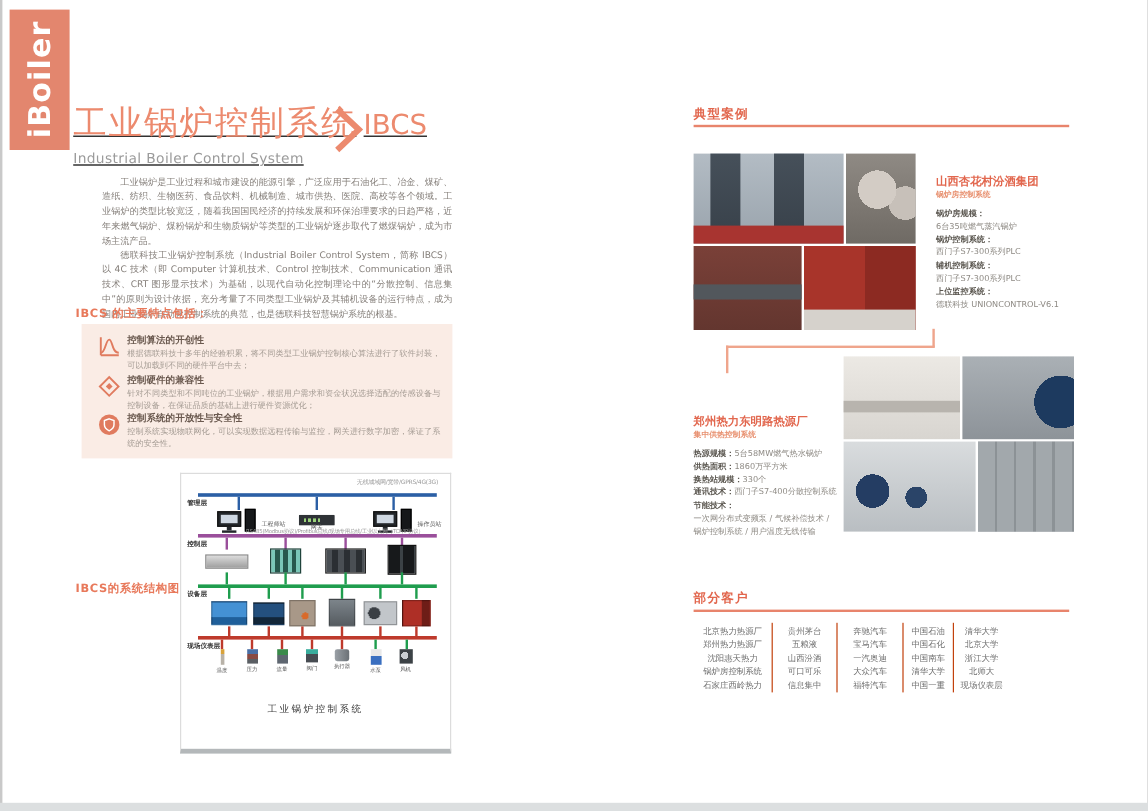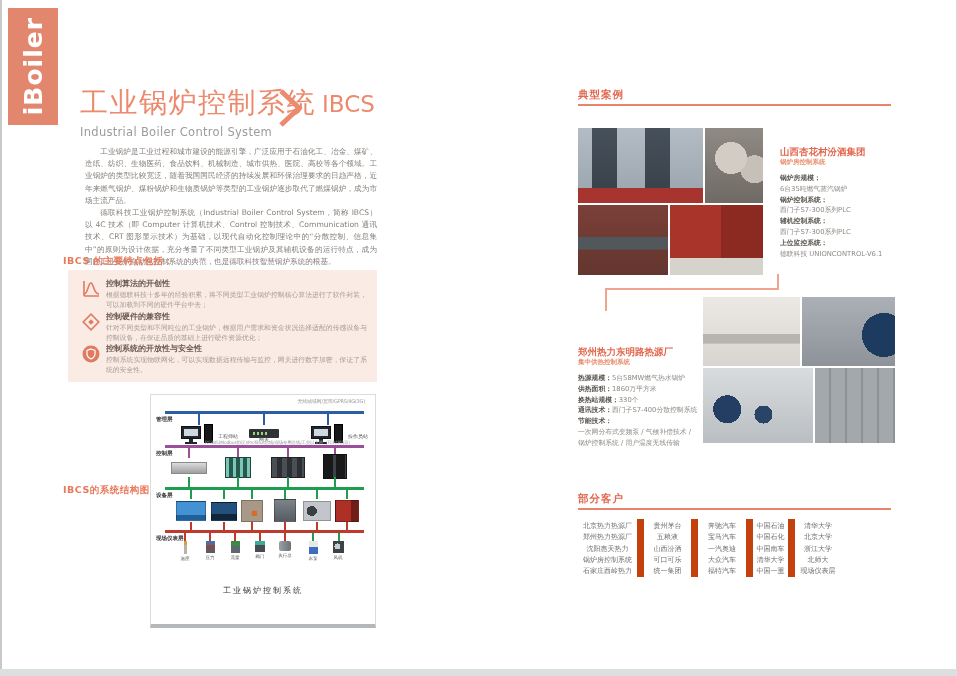--- a/index.html
+++ b/index.html
@@ -10,21 +10,21 @@
   .edge-right { position:absolute; right:0; top:0; width:1px; height:672px; background:#d8d8d8; }
   .edge-bottom { position:absolute; left:0; top:669px; width:957px; height:7px; background:#dcdfe0; }
 
   
   .brand { position:absolute; left:8px; top:8px; width:50px; height:117px; background:#E3866E;
            display:flex; align-items:flex-end; justify-content:center; padding-bottom:10px; }
   .brand span { writing-mode:vertical-rl; transform:rotate(180deg); color:#fff; font-size:25px;
                 font-weight:600; letter-spacing:1px; }
 
   
-  .title-block { position:absolute; left:80px; top:84px; }
+  .title-block { position:absolute; left:61px; top:84px;text-decoration:underline; }
   .title-cn { font-size:28px; color:#EC8A6E; letter-spacing:1.5px; }
   .title-abbr { font-size:23px; color:#EC8A6E; margin-left:6px; }
   .title-en { font-size:11.5px; color:#9b9b9b; margin-top:3px; letter-spacing:0.3px; }
   .chevron { position:absolute; left:278px; top:88px; }
 
   
   .intro { position:absolute; left:85px; top:146px; width:292px; font-size:7.6px; line-height:12.2px;
            color:#857F7A; text-align:justify; }
   .intro p { text-indent:2em; }
 
@@ -146,21 +146,21 @@
     background:
       radial-gradient(circle at 22% 55%,#243d63 0 14px,transparent 14px),
       radial-gradient(circle at 55% 62%,#2a4468 0 9px,transparent 9px),
       linear-gradient(#d9dcde,#b9bec2); }
   .p-cabinets { left:815px; top:368px; width:80px; height:75px;
     background:
       repeating-linear-gradient(90deg,#a2a8ac 0 14px,#8c9296 14px 16px),
       #a2a8ac; }
 
   .cust-grid { position:absolute; left:578px; top:519px; width:313px; display:flex; }
-  .cust-col { border-right:7px solid #c2410c; padding-top:2px; }
+  .cust-col { border-right:1px solid #c2410c; padding-top:2px; }
   .cust-col:last-child { border-right:none; }
   .cust-col div { font-size:7px; line-height:11.3px; color:#6e6e6e; text-align:center; white-space:nowrap; }
   .cc1{width:66px;} .cc2{width:54px;} .cc3{width:50px;} .cc4{width:55px;} .cc5{width:42px;} .cc6{width:46px;}
 </style>
 </head>
 <body>
 
 <div class="page">
   <div class="edge-left"></div>
   <div class="edge-right"></div>
@@ -391,21 +391,21 @@
       <div>郑州热力热源厂</div>
       <div>沈阳惠天热力</div>
       <div>锅炉房控制系统</div>
       <div>石家庄西岭热力</div>
     </div>
     <div class="cust-col cc2">
       <div>贵州茅台</div>
       <div>五粮液</div>
       <div>山西汾酒</div>
       <div>可口可乐</div>
-      <div>统一集团</div>
+      <div>信息集中</div>
     </div>
     <div class="cust-col cc4">
       <div>奔驰汽车</div>
       <div>宝马汽车</div>
       <div>一汽奥迪</div>
       <div>大众汽车</div>
       <div>福特汽车</div>
     </div>
     <div class="cust-col cc5">
       <div>中国石油</div>

